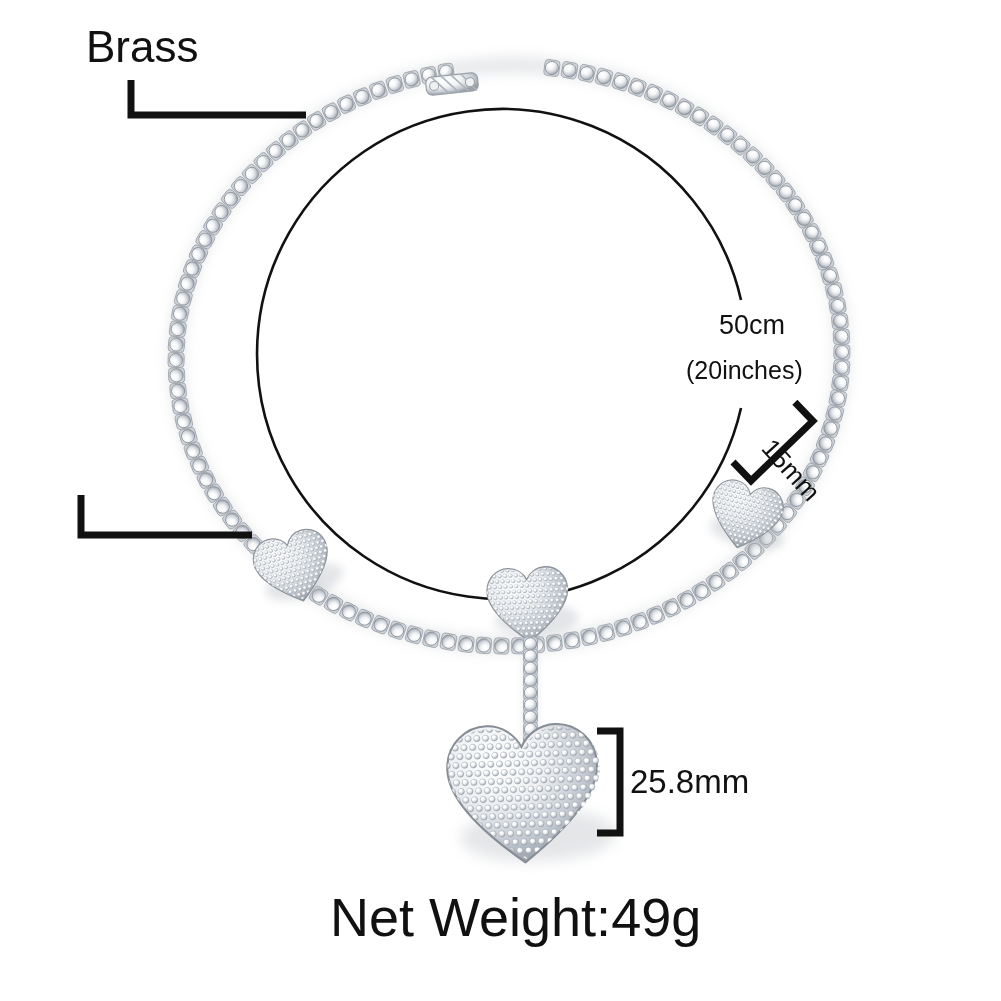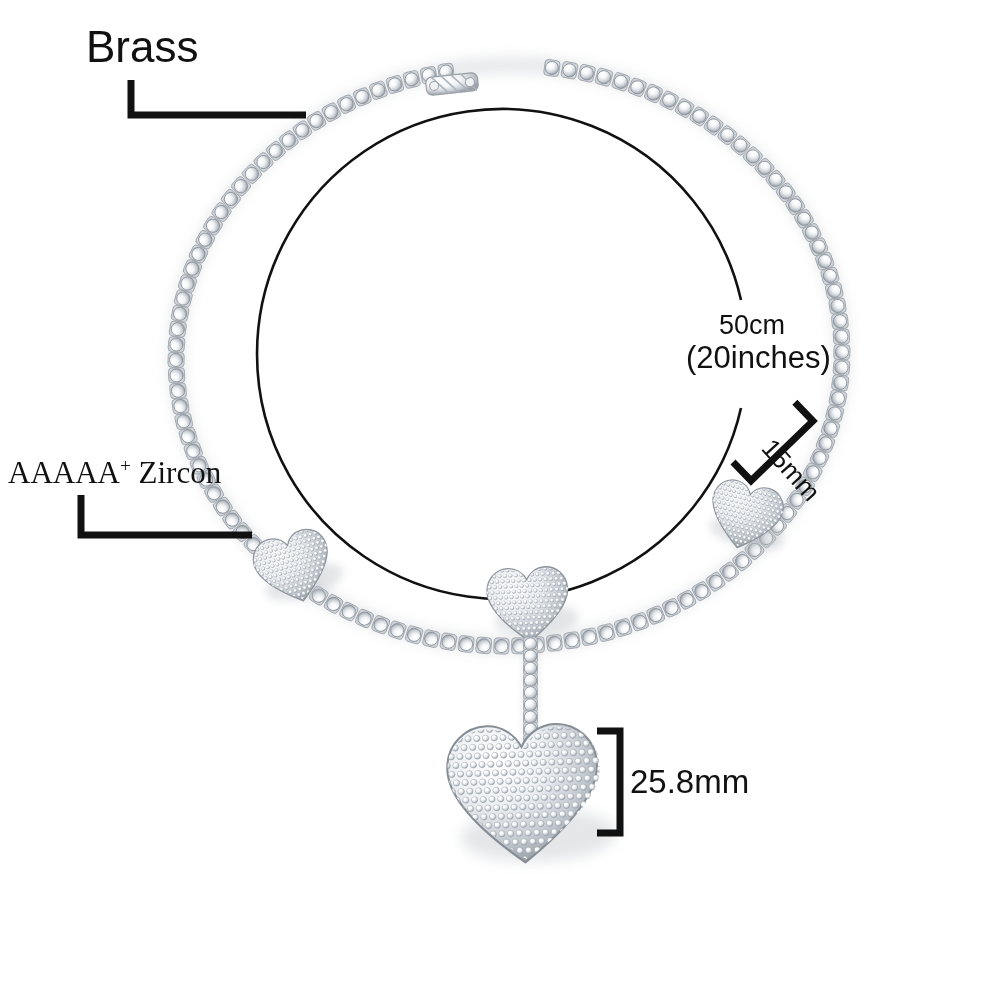--- a/index.html
+++ b/index.html
@@ -8,21 +8,21 @@
   #stage{position:relative;width:860px;height:1001px;background:#ffffff;}
   #art{position:absolute;inset:0;width:1001px;height:1001px;}
 
   .lbl{position:absolute;color:#111;white-space:nowrap;}
 
   .lbl-brass{left:86px;top:22px;font-size:44px;letter-spacing:0px;}
   .lbl-zircon{left:8px;top:455px;font-size:31px;
               font-family:"Liberation Serif",serif;}
   .lbl-zircon sup{font-size:0.62em;vertical-align:super;line-height:0;}
   .lbl-50{left:703px;top:310px;font-size:27px;margin-left:16px;}
-  .lbl-20{left:686px;top:340px;font-size:31px;}
+  .lbl-20{left:686px;top:356px;font-size:25px;}
   .lbl-15{left:778px;top:433px;font-size:26px;
           transform:rotate(48deg);transform-origin:0 0;}
   .lbl-258{left:630px;top:763px;font-size:33px;}
   .lbl-net{left:330px;top:886px;font-size:54px;letter-spacing:0px;}
 </style>
 </head>
 <body>
 
 <div id="stage">
 
@@ -2633,23 +2633,23 @@
       <path d="M 597 731 L 620 731 L 620 833 L 597 833"></path>
     </g>
 
     <g stroke="#111111" fill="none" stroke-width="7" transform="translate(733,462) rotate(-44)">
       <path d="M 0 0 L 0 26 L 86 26 L 86 0"></path>
     </g>
   </svg>
 
   <div class="lbl lbl-brass">Brass</div>
 
-  <div class="lbl lbl-zircon"><span>AAAAA</span><sup>+</sup><span> Zircon</span></div>
 
   <div class="lbl lbl-50">50cm</div>
   <div class="lbl lbl-20">(20inches)</div>
 
   <div class="lbl lbl-15">15mm</div>
 
   <div class="lbl lbl-258">25.8mm</div>
 
+  <div class="lbl lbl-net">Net Weight:49g</div>
 
 </div>
 
 </body></html>

